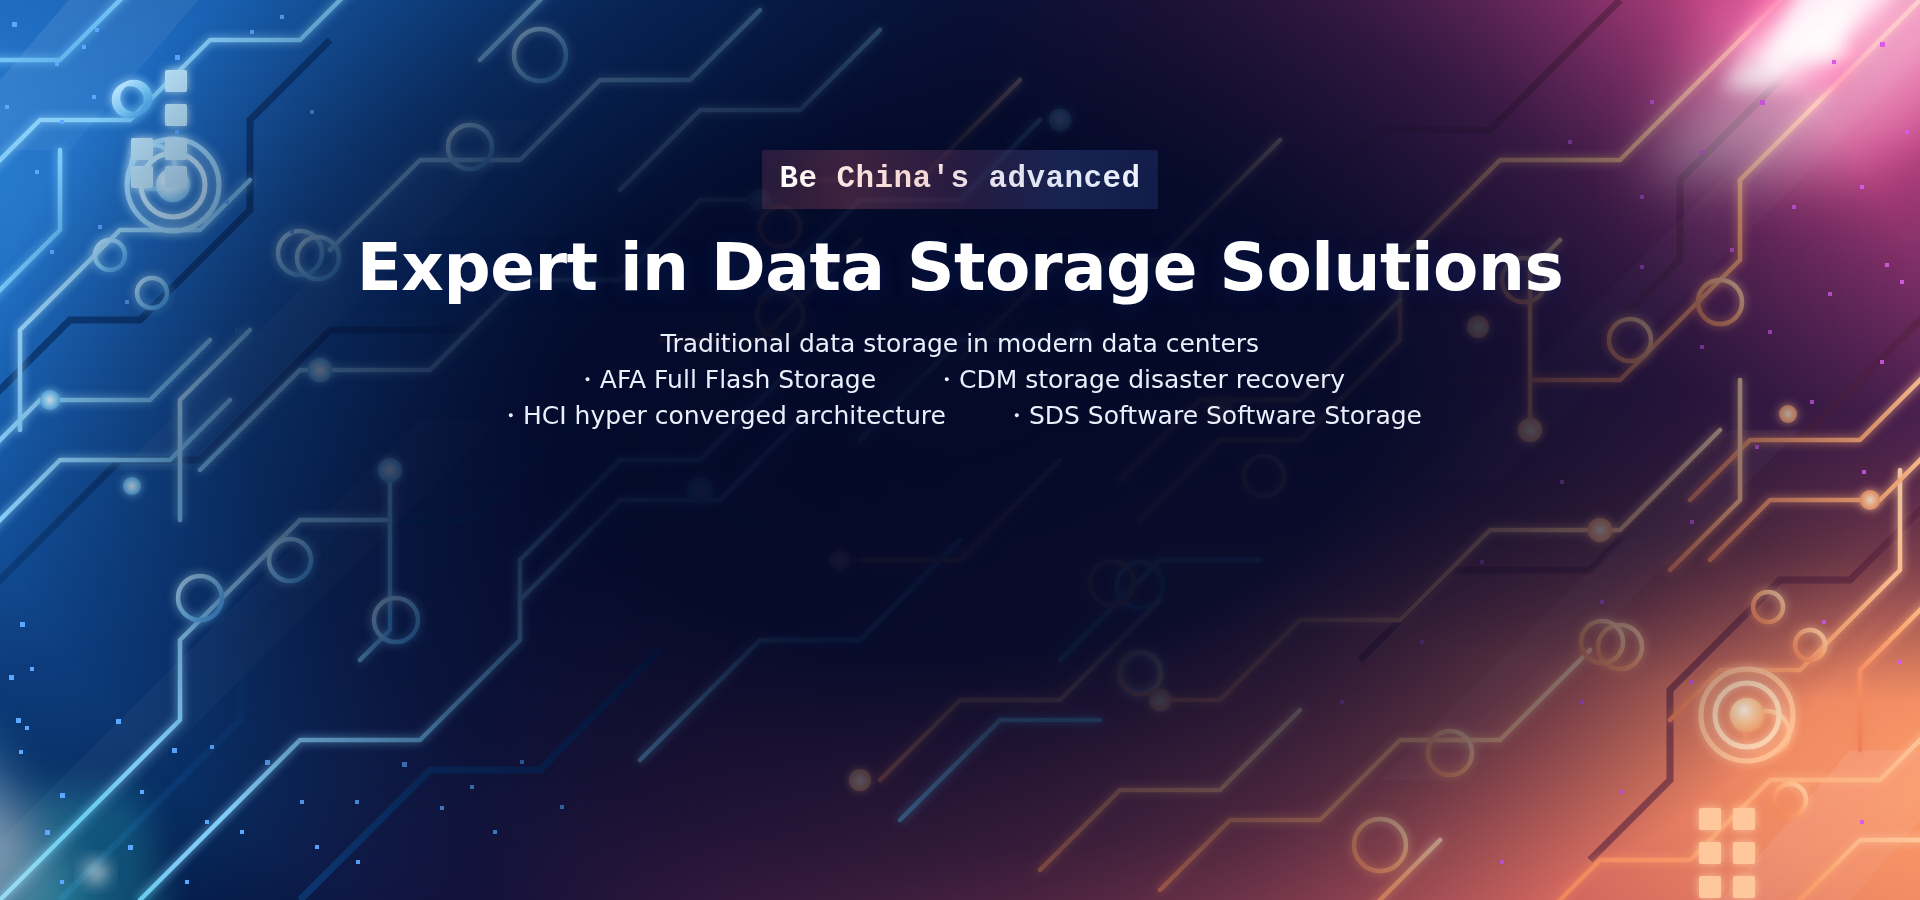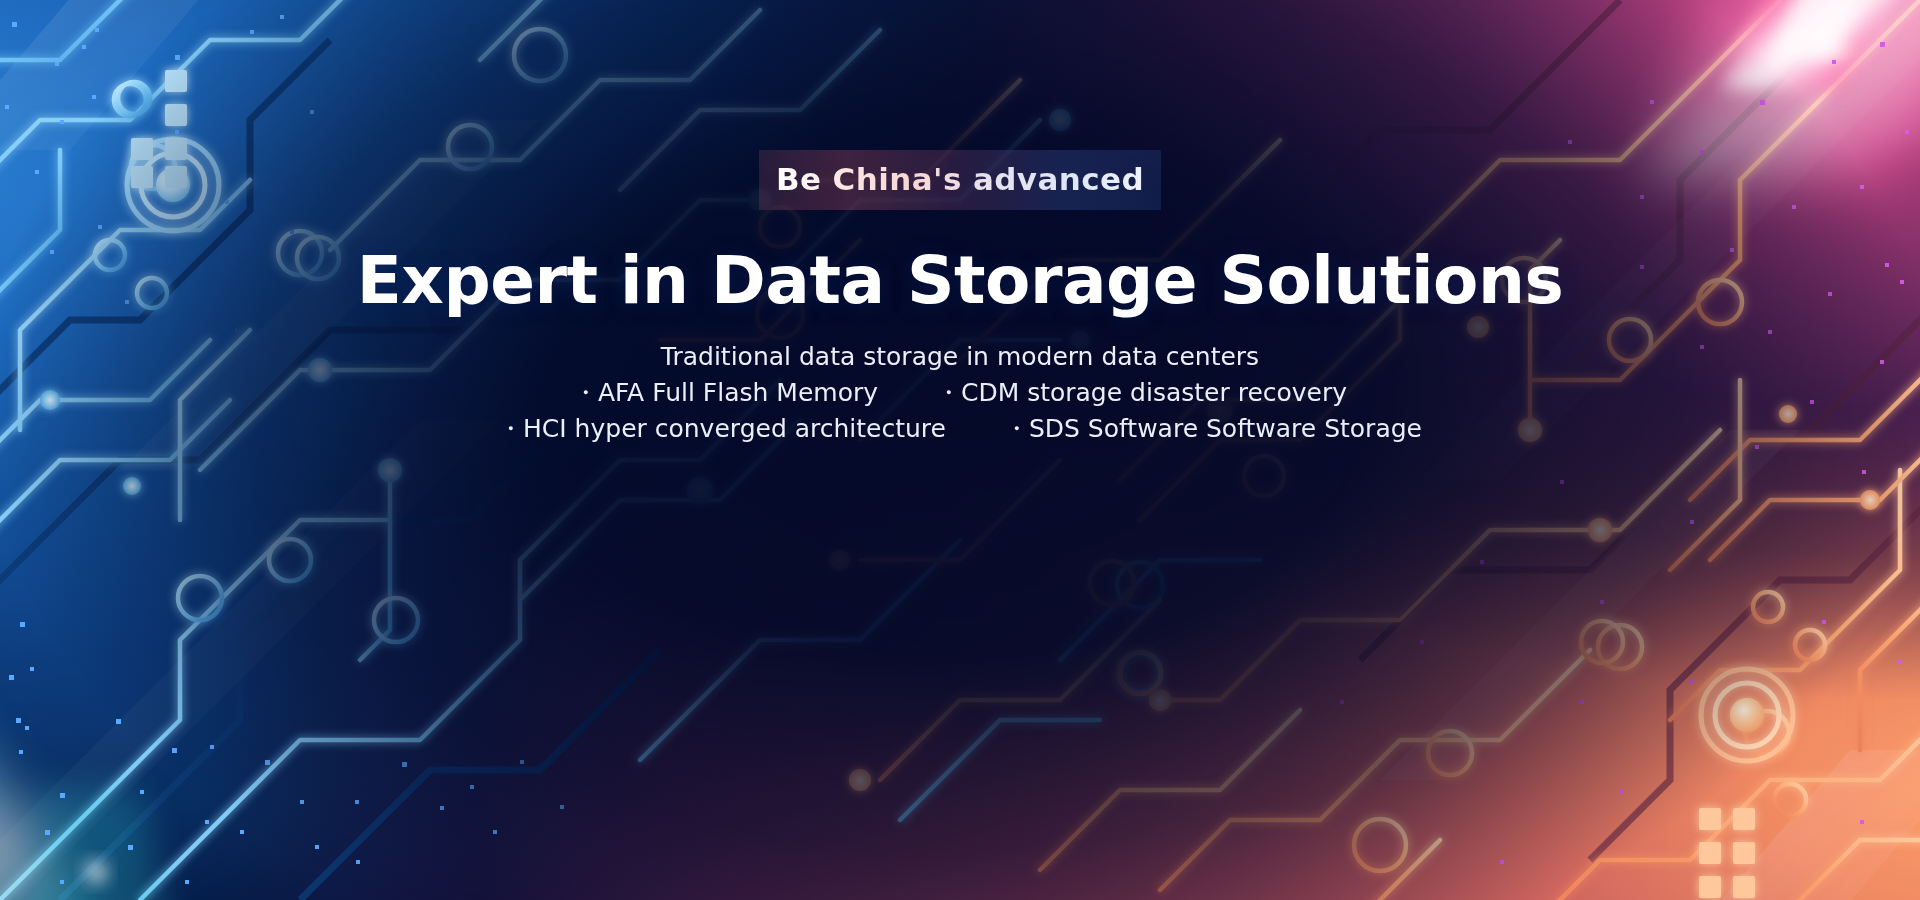--- a/index.html
+++ b/index.html
@@ -101,33 +101,34 @@
   .eyebrow-wrap {
     display: inline-block;
     position: relative;
     padding: 11px 17px 13px;
     background: linear-gradient(90deg,
        rgba(120,60,90,0.30) 0%,
        rgba(150,70,95,0.40) 22%,
        rgba(110,60,105,0.34) 48%,
        rgba(52,72,140,0.40) 76%,
        rgba(40,64,132,0.34) 100%);
+    font-family: Liberation Mono, monospace;
   }
   .eyebrow {
     font-size: 31px;
     font-weight: 700;
     letter-spacing: 0.4px;
     background: linear-gradient(90deg,#ffffff 0%,#fbe3e0 20%,#f6d8d6 38%,#e6e2ef 60%,#dfe6f7 80%,#eef3ff 100%);
     -webkit-background-clip: text;
     background-clip: text;
     color: transparent;
     white-space: nowrap;
   }
   .headline {
-    margin-top: 32px;
+    margin-top: 20px;
     font-size: 66px;
     font-weight: 700;
     color: #ffffff;
     letter-spacing: -0.5px;
     white-space: nowrap;
     text-shadow: 0 2px 18px rgba(10,30,90,0.55);
   }
   .sub {
     margin-top: 20px;
     color: #eaf0fb;
@@ -502,21 +503,21 @@
 
     <div class="eyebrow-wrap">
       <div class="eyebrow">Be China's advanced</div>
     </div>
 
     <div class="headline">Expert in Data Storage Solutions</div>
 
     <div class="sub">
       <span class="sub-row">Traditional data storage in modern data centers</span>
       <span class="sub-row">
-        <span class="sub-item">・AFA Full Flash Memory</span>
+        <span class="sub-item">・AFA Full Flash Storage</span>
         <span class="sub-gap"></span>
         <span class="sub-item">・CDM storage disaster recovery</span>
       </span>
       <span class="sub-row">
         <span class="sub-item">・HCI hyper converged architecture</span>
         <span class="sub-gap"></span>
         <span class="sub-item">・SDS Software Software Storage</span>
       </span>
     </div>
 

